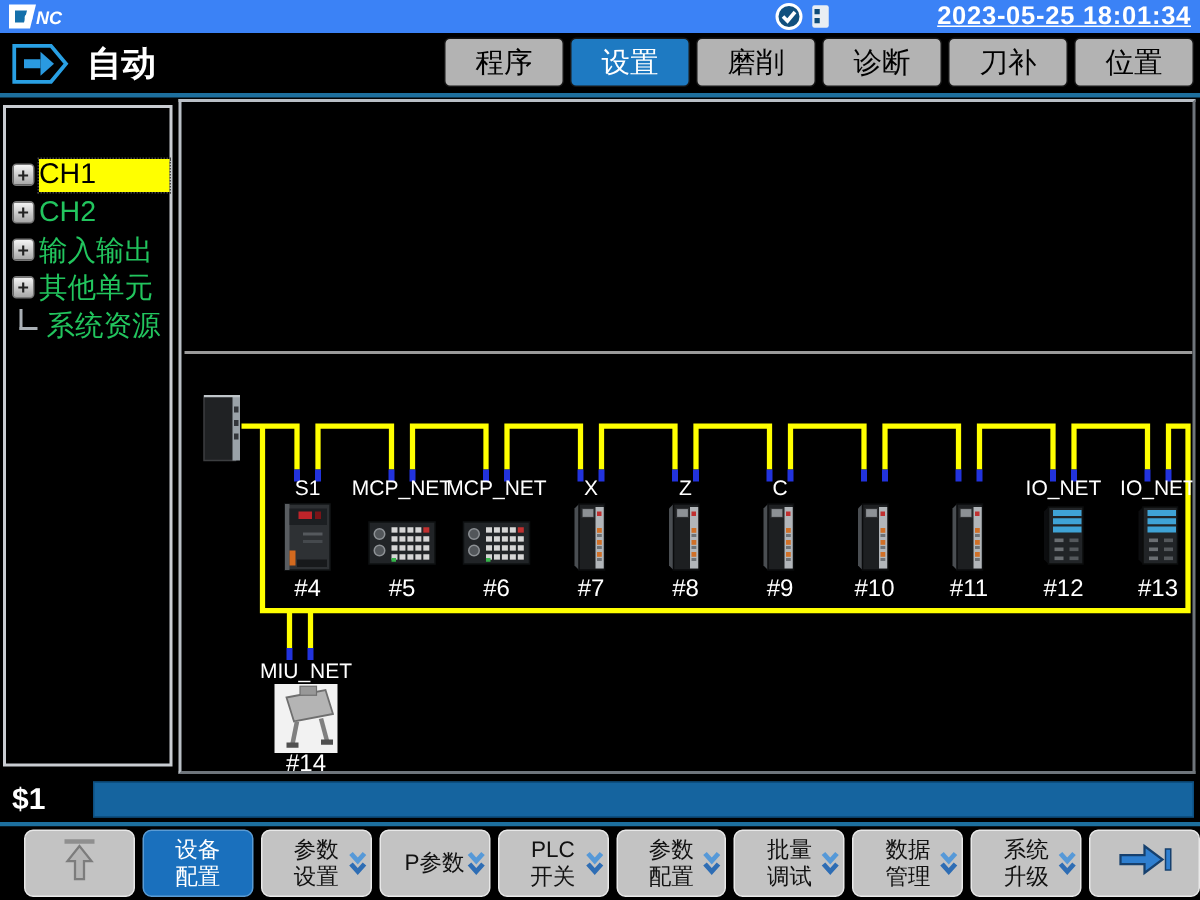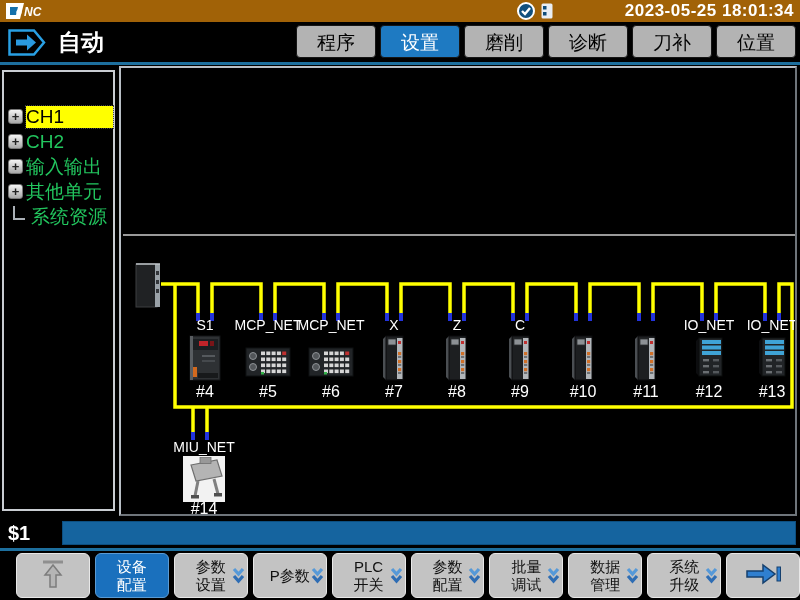--- a/index.html
+++ b/index.html
@@ -1,24 +1,24 @@
 <!DOCTYPE html>
 <html><head>
 <meta charset="utf-8">
 <style>
   html,body{margin:0;padding:0;}
   body{width:800px;height:600px;position:relative;background:#000;overflow:hidden;
        font-family:"Liberation Sans","DejaVu Sans",sans-serif;}
   
-  .topbar{position:absolute;left:0;top:0;width:800px;height:22px;background:#a16207;}
+  .topbar{position:absolute;left:0;top:0;width:800px;height:22px;background:#3b82f6;}
   .logo{position:absolute;left:4px;top:1px;}
   .chk-icon{position:absolute;left:516px;top:1px;}
   .disk-icon{position:absolute;left:541px;top:3px;}
   .datetime{position:absolute;right:6px;top:0;line-height:22px;color:#fff;
-            font-weight:bold;font-size:17px;letter-spacing:0.5px;}
+            font-weight:bold;font-size:17px;letter-spacing:0.5px;text-decoration:underline;}
   
   .titlebar{position:absolute;left:0;top:22px;width:800px;height:40px;background:#000;}
   .mode-icon{position:absolute;left:8px;top:7px;}
   .mode-label{position:absolute;left:58px;top:0;line-height:40px;color:#fff;
               font-weight:bold;font-size:23px;}
   .tabs{position:absolute;right:4px;top:3px;display:flex;gap:4px;}
   .tab{width:80px;height:33px;line-height:33px;text-align:center;background:#b3b3b3;
        color:#000;font-size:19px;border:1px solid #161616;border-radius:4px;box-sizing:border-box;}
   .tab.active{background:#1e7ac2;color:#fff;}
   .hline-teal{position:absolute;left:0;width:800px;height:3px;background:#1d6f9e;}

